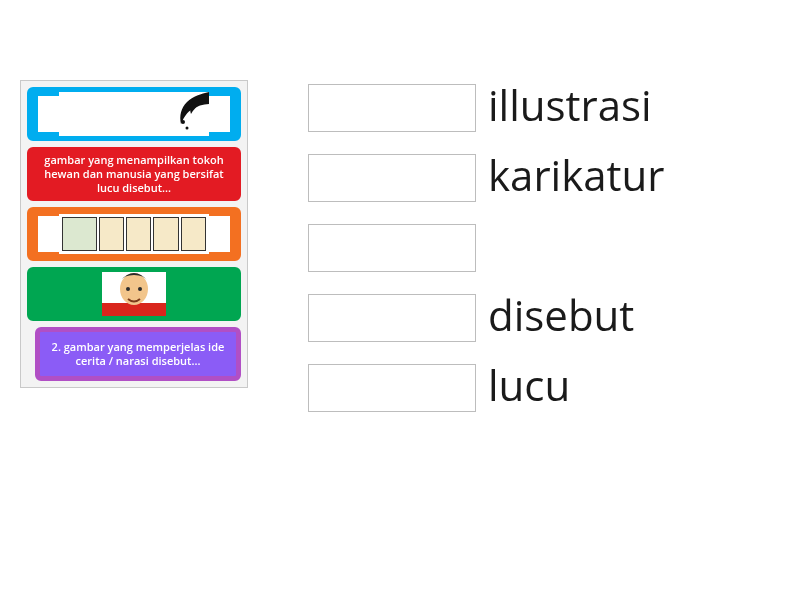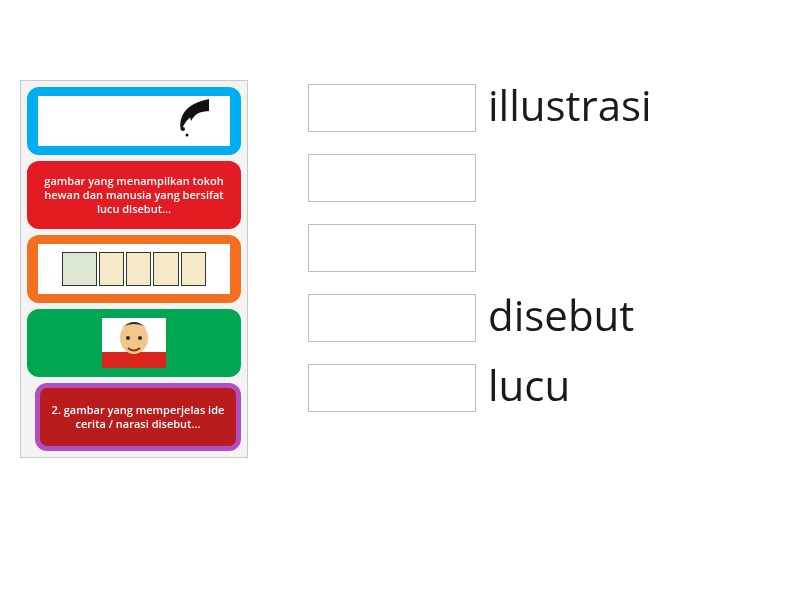--- a/index.html
+++ b/index.html
@@ -24,24 +24,24 @@
   .source-panel {
     width: 228px;
     border: 1px solid #c9c9c9;
     background: #f3f3f3;
     padding: 6px;
     display: flex;
     flex-direction: column;
     gap: 6px;
   }
   .card {
-    height: 68px;
+    height: 54px;
     border-width: 5px;
     border-style: solid;
-    border-radius: 12px;
+    border-radius: 6px;
     display: flex;
     align-items: center;
     justify-content: center;
     padding: 4px 6px;
     text-align: center;
     color: #fff;
     font-size: 11px;
     line-height: 1.25;
     font-weight: 600;
     cursor: grab;
@@ -53,21 +53,21 @@
     width: 100%;
     height: 100%;
     display: flex;
     align-items: center;
     justify-content: center;
   }
   .card-blue   { border-color: #00ADEF; background: #00ADEF; }
   .card-red    { border-color: #E31B23; background: #E31B23; }
   .card-orange { border-color: #F37021; background: #F37021; }
   .card-green  { border-color: #00A651; background: #00A651; }
-  .card-purple { border-color: #B14FC5; background: #b91c1c; margin-left: 8px; }
+  .card-purple { border-color: #B14FC5; background: #8b5cf6; margin-left: 8px; }
 
   .answers {
     display: flex;
     flex-direction: column;
     gap: 22px;
     margin-top: 4px;
   }
   .answer-row {
     display: flex;
     gap: 12px;
@@ -161,20 +161,21 @@
 
   <div class="answers">
 
     <div class="answer-row">
       <div class="drop-slot"></div>
       <div class="answer-label">illustrasi</div>
     </div>
 
     <div class="answer-row">
       <div class="drop-slot"></div>
+      <div class="answer-label">karikatur</div>
     </div>
 
     <div class="answer-row">
       <div class="drop-slot"></div>
     </div>
 
     <div class="answer-row">
       <div class="drop-slot"></div>
       <div class="answer-label">disebut</div>
     </div>

